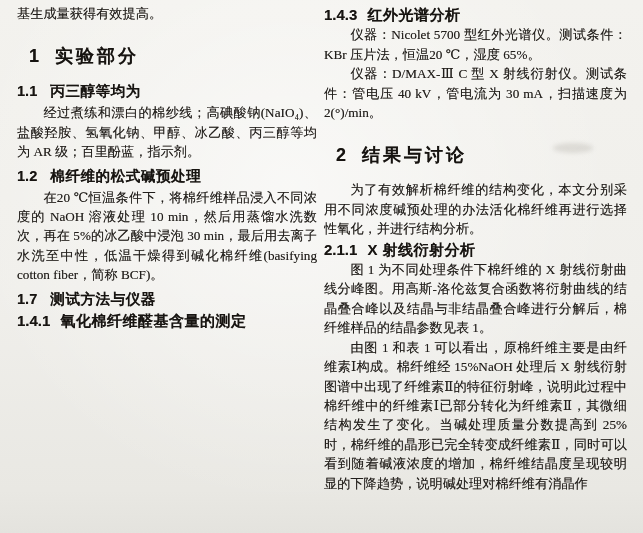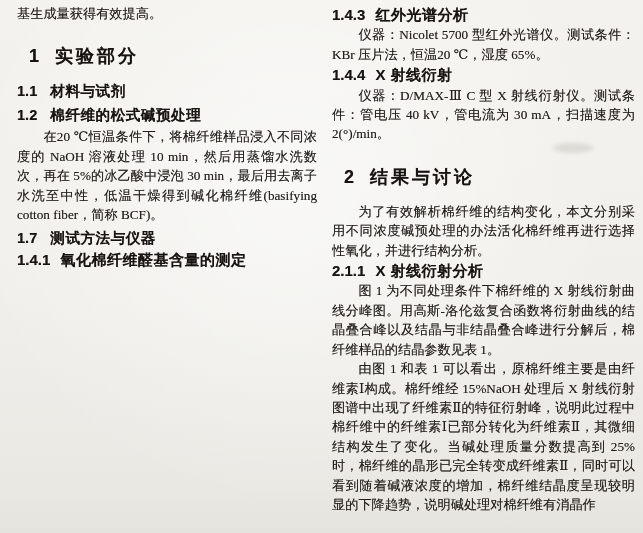--- a/index.html
+++ b/index.html
@@ -9,21 +9,21 @@
   }
   .page {
     position: relative;
     width: 643px; height: 533px;
     box-sizing: border-box;
     background:
       radial-gradient(ellipse at 45% 35%, rgba(255,255,255,.55) 0%, rgba(255,255,255,0) 65%),
       linear-gradient(180deg, #f3f2ee 0%, #f0efeb 55%, #e9e8e3 92%, #e4e3de 100%);
     color: #211e1b;
     display: flex;
-    gap: 15px;
+    gap: 7px;
     padding: 4px 8px 0 17px;
     font-family: "Liberation Serif", "DejaVu Serif", serif;
     font-size: 13.2px;
     line-height: 19.4px;
     text-shadow: 0 0 0.6px rgba(45,40,34,.55);
   }
   .col { flex: 0 0 300px; width: 300px; overflow: hidden; }
   .col.right { flex: 0 0 303px; width: 303px; }
 
   .blk { margin: 0; }
@@ -77,30 +77,30 @@
     filter: blur(2px);
   }
 </style>
 </head>
 <body>
 
 <div class="page" style="color: rgb(33, 30, 27);">
   <div class="col left" id="col-left">
       <div class="blk para noindent">基生成量获得有效提高。</div>
       <div class="blk h1"><span class="num">1</span><span class="ttl">实验部分</span></div>
-      <div class="blk h2"><span class="num">1.1</span><span class="ttl">材料与试剂</span></div>
+      <div class="blk h2"><span class="num">1.1</span><span class="ttl">丙三醇等均为</span></div>
+      <div class="blk para">经过煮练和漂白的棉纱线；高碘酸钠(NaIO₄)、盐酸羟胺、氢氧化钠、甲醇、冰乙酸、丙三醇等均为 AR 级；百里酚蓝，指示剂。</div>
       <div class="blk h2"><span class="num">1.2</span><span class="ttl">棉纤维的松式碱预处理</span></div>
       <div class="blk para">在20 ℃恒温条件下，将棉纤维样品浸入不同浓度的 NaOH 溶液处理 10 min，然后用蒸馏水洗数次，再在 5%的冰乙酸中浸泡 30 min，最后用去离子水洗至中性，低温干燥得到碱化棉纤维(basifying cotton fiber，简称 BCF)。</div>
       <div class="blk h2"><span class="num">1.7</span><span class="ttl">测试方法与仪器</span></div>
       <div class="blk h3"><span class="num">1.4.1</span><span class="ttl">氧化棉纤维醛基含量的测定</span></div>
     </div>
   <div class="col right" id="col-right">
       <div class="blk h3"><span class="num">1.4.3</span><span class="ttl">红外光谱分析</span></div>
       <div class="blk para">仪器：Nicolet 5700 型红外光谱仪。测试条件：KBr 压片法，恒温20 ℃，湿度 65%。</div>
-      <div class="blk h3"><span class="num">1.4.4</span><span class="ttl">X 射线衍射</span></div>
       <div class="blk para">仪器：D/MAX-Ⅲ C 型 X 射线衍射仪。测试条件：管电压 40 kV，管电流为 30 mA，扫描速度为 2(°)/min。</div>
       <div class="blk h1"><span class="num">2</span><span class="ttl">结果与讨论</span></div>
       <div class="blk para">为了有效解析棉纤维的结构变化，本文分别采用不同浓度碱预处理的办法活化棉纤维再进行选择性氧化，并进行结构分析。</div>
       <div class="blk h3"><span class="num">2.1.1</span><span class="ttl">X 射线衍射分析</span></div>
       <div class="blk para">图 1 为不同处理条件下棉纤维的 X 射线衍射曲线分峰图。用高斯-洛伦兹复合函数将衍射曲线的结晶叠合峰以及结晶与非结晶叠合峰进行分解后，棉纤维样品的结晶参数见表 1。</div>
       <div class="blk para">由图 1 和表 1 可以看出，原棉纤维主要是由纤维素Ⅰ构成。棉纤维经 15%NaOH 处理后 X 射线衍射图谱中出现了纤维素Ⅱ的特征衍射峰，说明此过程中棉纤维中的纤维素Ⅰ已部分转化为纤维素Ⅱ，其微细结构发生了变化。当碱处理质量分数提高到 25%时，棉纤维的晶形已完全转变成纤维素Ⅱ，同时可以看到随着碱液浓度的增加，棉纤维结晶度呈现较明显的下降趋势，说明碱处理对棉纤维有消晶作</div>
     </div>
   <div class="smudge"></div>
 </div>
 

